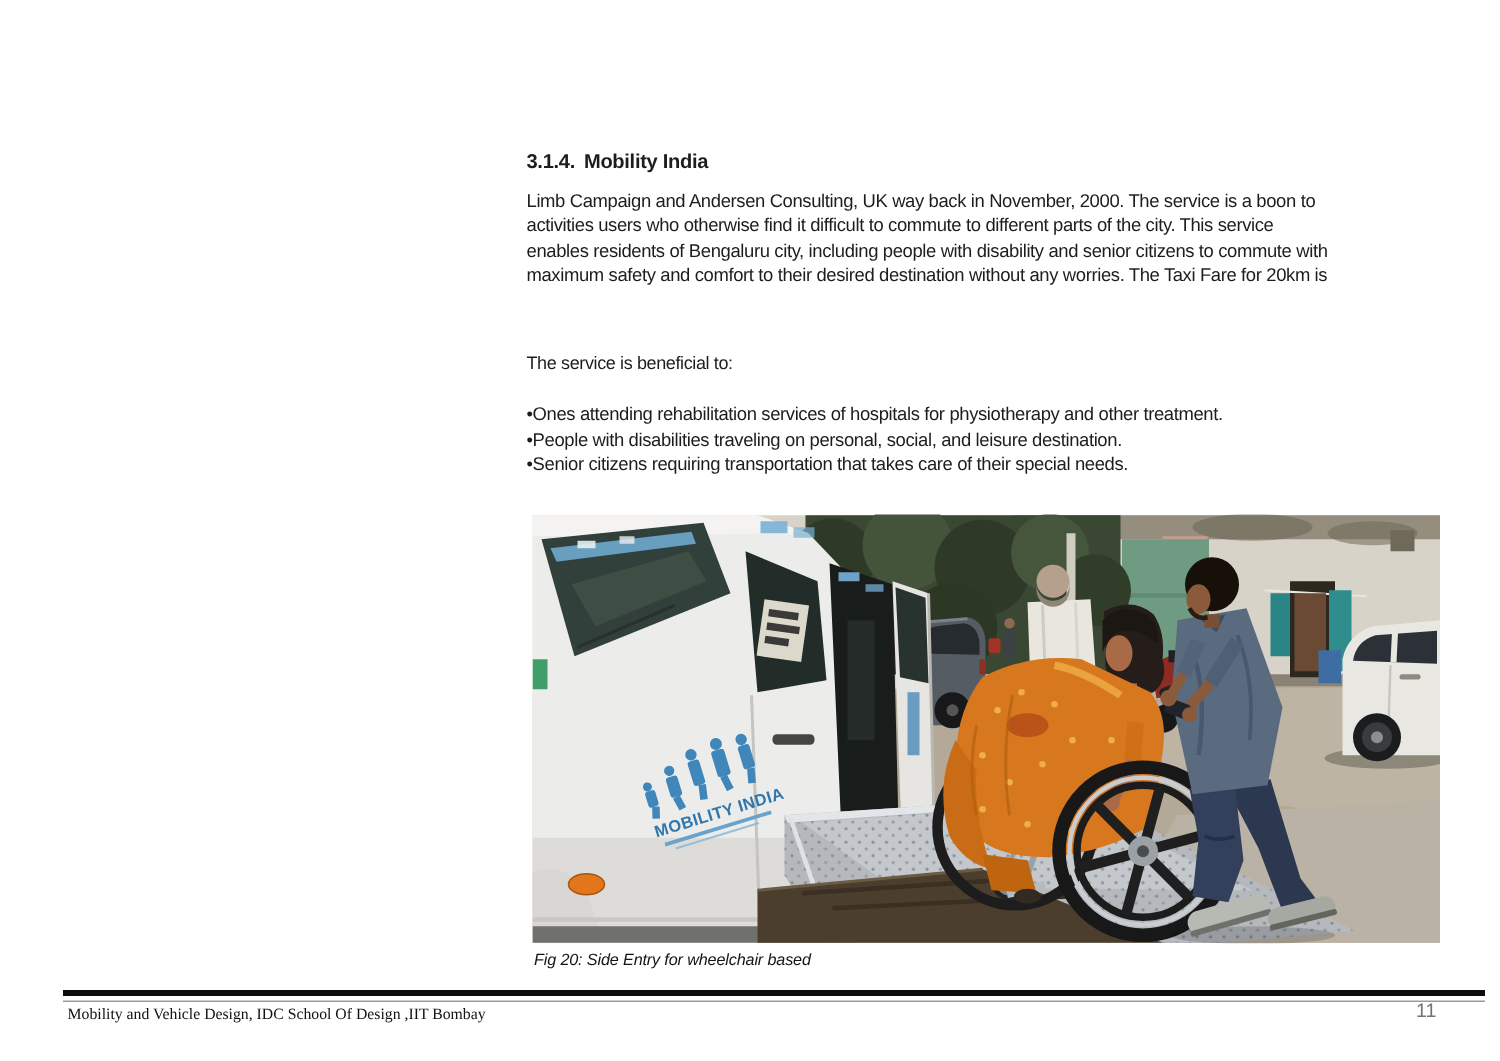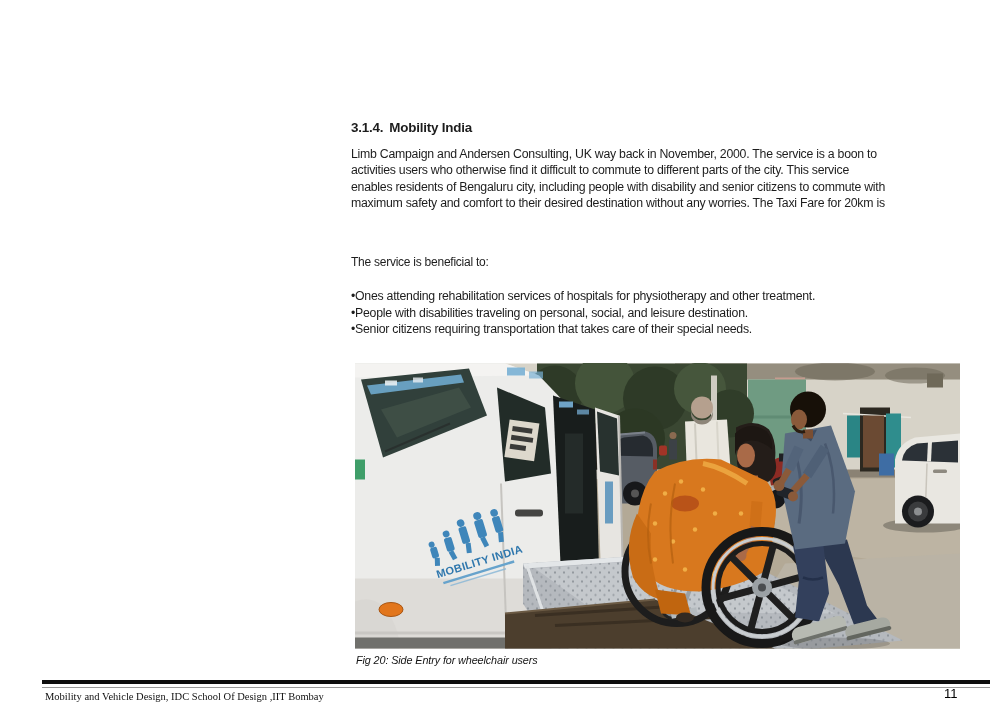--- a/index.html
+++ b/index.html
@@ -1,31 +1,31 @@
 <!DOCTYPE html>
 <html><head>
 <meta charset="utf-8">
 <style>
   html,body{margin:0;padding:0;}
   body{width:1000px;height:707px;background:#ffffff;position:relative;overflow:hidden;
        font-family:"Liberation Sans",sans-serif;color:#1d1d1d;}
-  .abs{position:absolute;margin-top:20px;}
+  .abs{position:absolute;}
   .tline{white-space:nowrap;}
   #heading{left:351px;top:100px;font-size:13.4px;font-weight:bold;letter-spacing:-0.2px;}
   #heading .ht{margin-left:6px;}
   #para{left:351px;top:126px;font-size:12.3px;letter-spacing:-0.25px;line-height:16.4px;}
   #intro{left:351px;top:235px;font-size:12px;letter-spacing:-0.25px;}
   #bullets{left:351px;top:268px;font-size:12.3px;letter-spacing:-0.25px;line-height:16.6px;}
   #figurebox{left:355px;top:343px;width:605px;height:286px;}
   #figurebox svg{display:block;}
   #caption{left:356px;top:634px;font-size:10.8px;font-style:italic;letter-spacing:-0.1px;color:#141414;}
   #footer-thick{left:42px;top:660px;width:948px;height:4px;background:#0e0e0e;}
   #footer-thin{left:42px;top:667px;width:948px;height:1px;background:#9a9a9a;}
   #footer-text{left:45px;top:671px;font-family:"Liberation Serif",serif;font-size:10.5px;color:#111;}
-  #page-number{left:944px;top:666px;font-size:13px;color:#000000;}
+  #page-number{left:944px;top:666px;font-size:13px;color:#737373;}
 </style>
 </head>
 <body>
 
 <div>
 
   <div id="heading" class="abs tline">
     <span>3.1.4.</span><span class="ht">Mobility India</span>
   </div>
 
@@ -313,20 +313,20 @@
         <line x1="434" y1="106" x2="425" y2="121" stroke="#8a5a3a" stroke-width="6.5"></line>
         <circle cx="424" cy="122" r="5.5" fill="#8a5a3a"></circle>
         <rect x="448" y="66" width="10" height="9" fill="#7a4e32"></rect>
         <circle cx="453" cy="46" r="18" fill="#171008"></circle>
         <ellipse cx="444" cy="56" rx="8" ry="10" fill="#8a5a3a"></ellipse>
         <path d="M438,62 Q442,70 450,68" stroke="#2a1c10" stroke-width="3" fill="none"></path>
       </g>
     </svg>
   </div>
 
-  <div id="caption" class="abs tline">Fig 20: Side Entry for wheelchair users</div>
+  <div id="caption" class="abs tline">Fig 20: Side Entry for wheelchair based</div>
 
   <div id="footer-thick" class="abs"></div>
   <div id="footer-thin" class="abs"></div>
   <div id="footer-text" class="abs tline">Mobility and Vehicle Design, IDC School Of Design ,IIT Bombay</div>
   <div id="page-number" class="abs">11</div>
 
 </div>
 
 </body></html>

